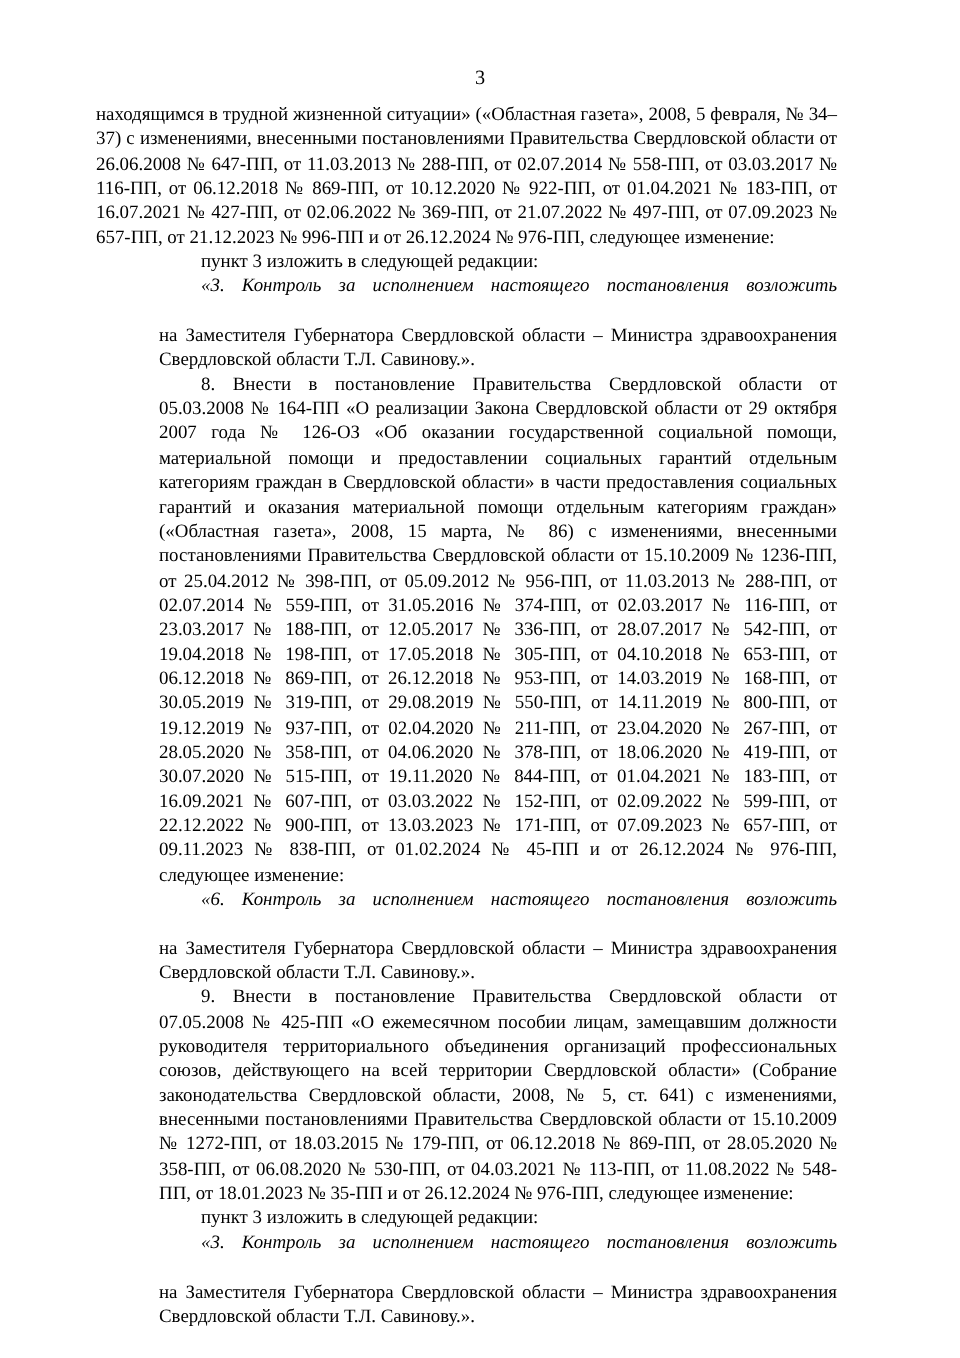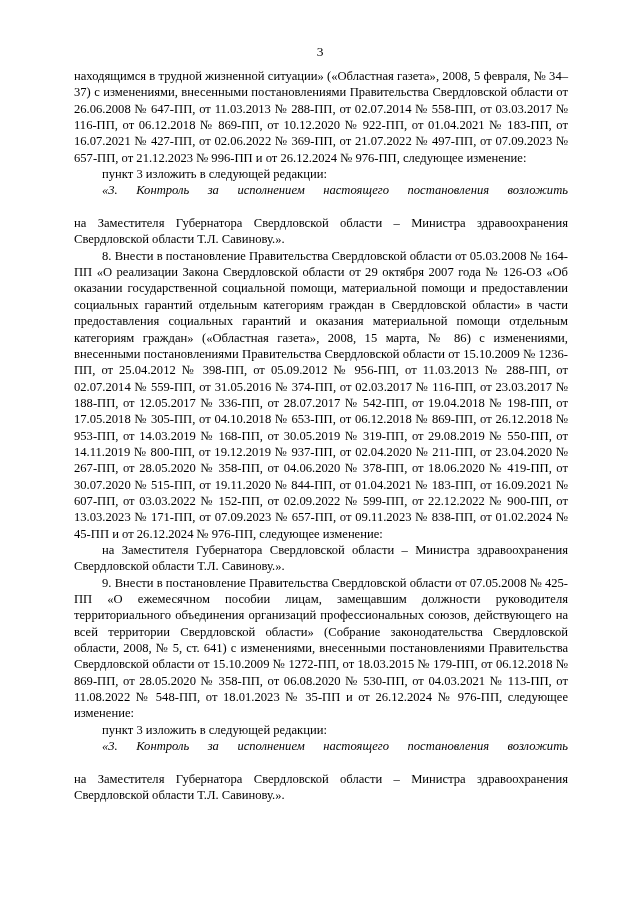--- a/index.html
+++ b/index.html
@@ -25,33 +25,34 @@
     top: 44px;
     left: 0;
     right: 0;
     text-align: center;
     font-size: 13.5px;
     font-family: "Liberation Serif", serif;
   }
   .content {
     position: absolute;
     top: 68px;
-    left: 74px;
+    left: 64px;
     width: 494px;
   }
   p {
     margin: 0;
     font-size: 12.6px;
     line-height: 16.35px;
     text-align: justify;
     text-justify: inter-word;
     font-family: "Liberation Serif", serif;
   }
   p.indent {
     text-indent: 28px;
+    margin-left: 42px;
   }
   .spread {
     display: block;
     text-align: justify;
     font-style: italic;
   }
   .spread::after {
     content: "";
     display: inline-block;
     width: 100%;
@@ -68,21 +69,21 @@
 
     <p>находящимся в трудной жизненной ситуации» («Областная газета», 2008, 5 февраля, № 34–37) с изменениями, внесенными постановлениями Правительства Свердловской области от 26.06.2008 № 647-ПП, от 11.03.2013 № 288-ПП, от 02.07.2014 № 558-ПП, от 03.03.2017 № 116-ПП, от 06.12.2018 № 869-ПП, от 10.12.2020 № 922-ПП, от 01.04.2021 № 183-ПП, от 16.07.2021 № 427-ПП, от 02.06.2022 № 369-ПП, от 21.07.2022 № 497-ПП, от 07.09.2023 № 657-ПП, от 21.12.2023 № 996-ПП и от 26.12.2024 № 976-ПП, следующее изменение:</p>
 
     <p class="indent">пункт 3 изложить в следующей редакции:</p>
 
     <p class="indent"><span class="spread">«3. Контроль за исполнением настоящего постановления возложить</span><span>на Заместителя Губернатора Свердловской области – Министра здравоохранения Свердловской области Т.Л. Савинову.».</span></p>
 
     <p class="indent">8. Внести в постановление Правительства Свердловской области от 05.03.2008 № 164-ПП «О реализации Закона Свердловской области от 29 октября 2007 года № 126-ОЗ «Об оказании государственной социальной помощи, материальной помощи и предоставлении социальных гарантий отдельным категориям граждан в Свердловской области» в части предоставления социальных гарантий и оказания материальной помощи отдельным категориям граждан» («Областная газета», 2008, 15 марта, № 86) с изменениями, внесенными постановлениями Правительства Свердловской области от 15.10.2009 № 1236-ПП, от 25.04.2012 № 398-ПП, от 05.09.2012 № 956-ПП, от 11.03.2013 № 288-ПП, от 02.07.2014 № 559-ПП, от 31.05.2016 № 374-ПП, от 02.03.2017 № 116-ПП, от 23.03.2017 № 188-ПП, от 12.05.2017 № 336-ПП, от 28.07.2017 № 542-ПП, от 19.04.2018 № 198-ПП, от 17.05.2018 № 305-ПП, от 04.10.2018 № 653-ПП, от 06.12.2018 № 869-ПП, от 26.12.2018 № 953-ПП, от 14.03.2019 № 168-ПП, от 30.05.2019 № 319-ПП, от 29.08.2019 № 550-ПП, от 14.11.2019 № 800-ПП, от 19.12.2019 № 937-ПП, от 02.04.2020 № 211-ПП, от 23.04.2020 № 267-ПП, от 28.05.2020 № 358-ПП, от 04.06.2020 № 378-ПП, от 18.06.2020 № 419-ПП, от 30.07.2020 № 515-ПП, от 19.11.2020 № 844-ПП, от 01.04.2021 № 183-ПП, от 16.09.2021 № 607-ПП, от 03.03.2022 № 152-ПП, от 02.09.2022 № 599-ПП, от 22.12.2022 № 900-ПП, от 13.03.2023 № 171-ПП, от 07.09.2023 № 657-ПП, от 09.11.2023 № 838-ПП, от 01.02.2024 № 45-ПП и от 26.12.2024 № 976-ПП, следующее изменение:</p>
 
 
-    <p class="indent"><span>на Заместителя Губернатора Свердловской области – Министра здравоохранения Свердловской области Т.Л. Савинову.».</span></p>
+    <p class="indent"><span class="spread">«6. Контроль за исполнением настоящего постановления возложить</span><span>на Заместителя Губернатора Свердловской области – Министра здравоохранения Свердловской области Т.Л. Савинову.».</span></p>
 
     <p class="indent">9. Внести в постановление Правительства Свердловской области от 07.05.2008 № 425-ПП «О ежемесячном пособии лицам, замещавшим должности руководителя территориального объединения организаций профессиональных союзов, действующего на всей территории Свердловской области» (Собрание законодательства Свердловской области, 2008, № 5, ст. 641) с изменениями, внесенными постановлениями Правительства Свердловской области от 15.10.2009 № 1272-ПП, от 18.03.2015 № 179-ПП, от 06.12.2018 № 869-ПП, от 28.05.2020 № 358-ПП, от 06.08.2020 № 530-ПП, от 04.03.2021 № 113-ПП, от 11.08.2022 № 548-ПП, от 18.01.2023 № 35-ПП и от 26.12.2024 № 976-ПП, следующее изменение:</p>
 
     <p class="indent">пункт 3 изложить в следующей редакции:</p>
 
     <p class="indent"><span class="spread">«3. Контроль за исполнением настоящего постановления возложить</span><span>на Заместителя Губернатора Свердловской области – Министра здравоохранения Свердловской области Т.Л. Савинову.».</span></p>
 
 
   </div>
 </div>

